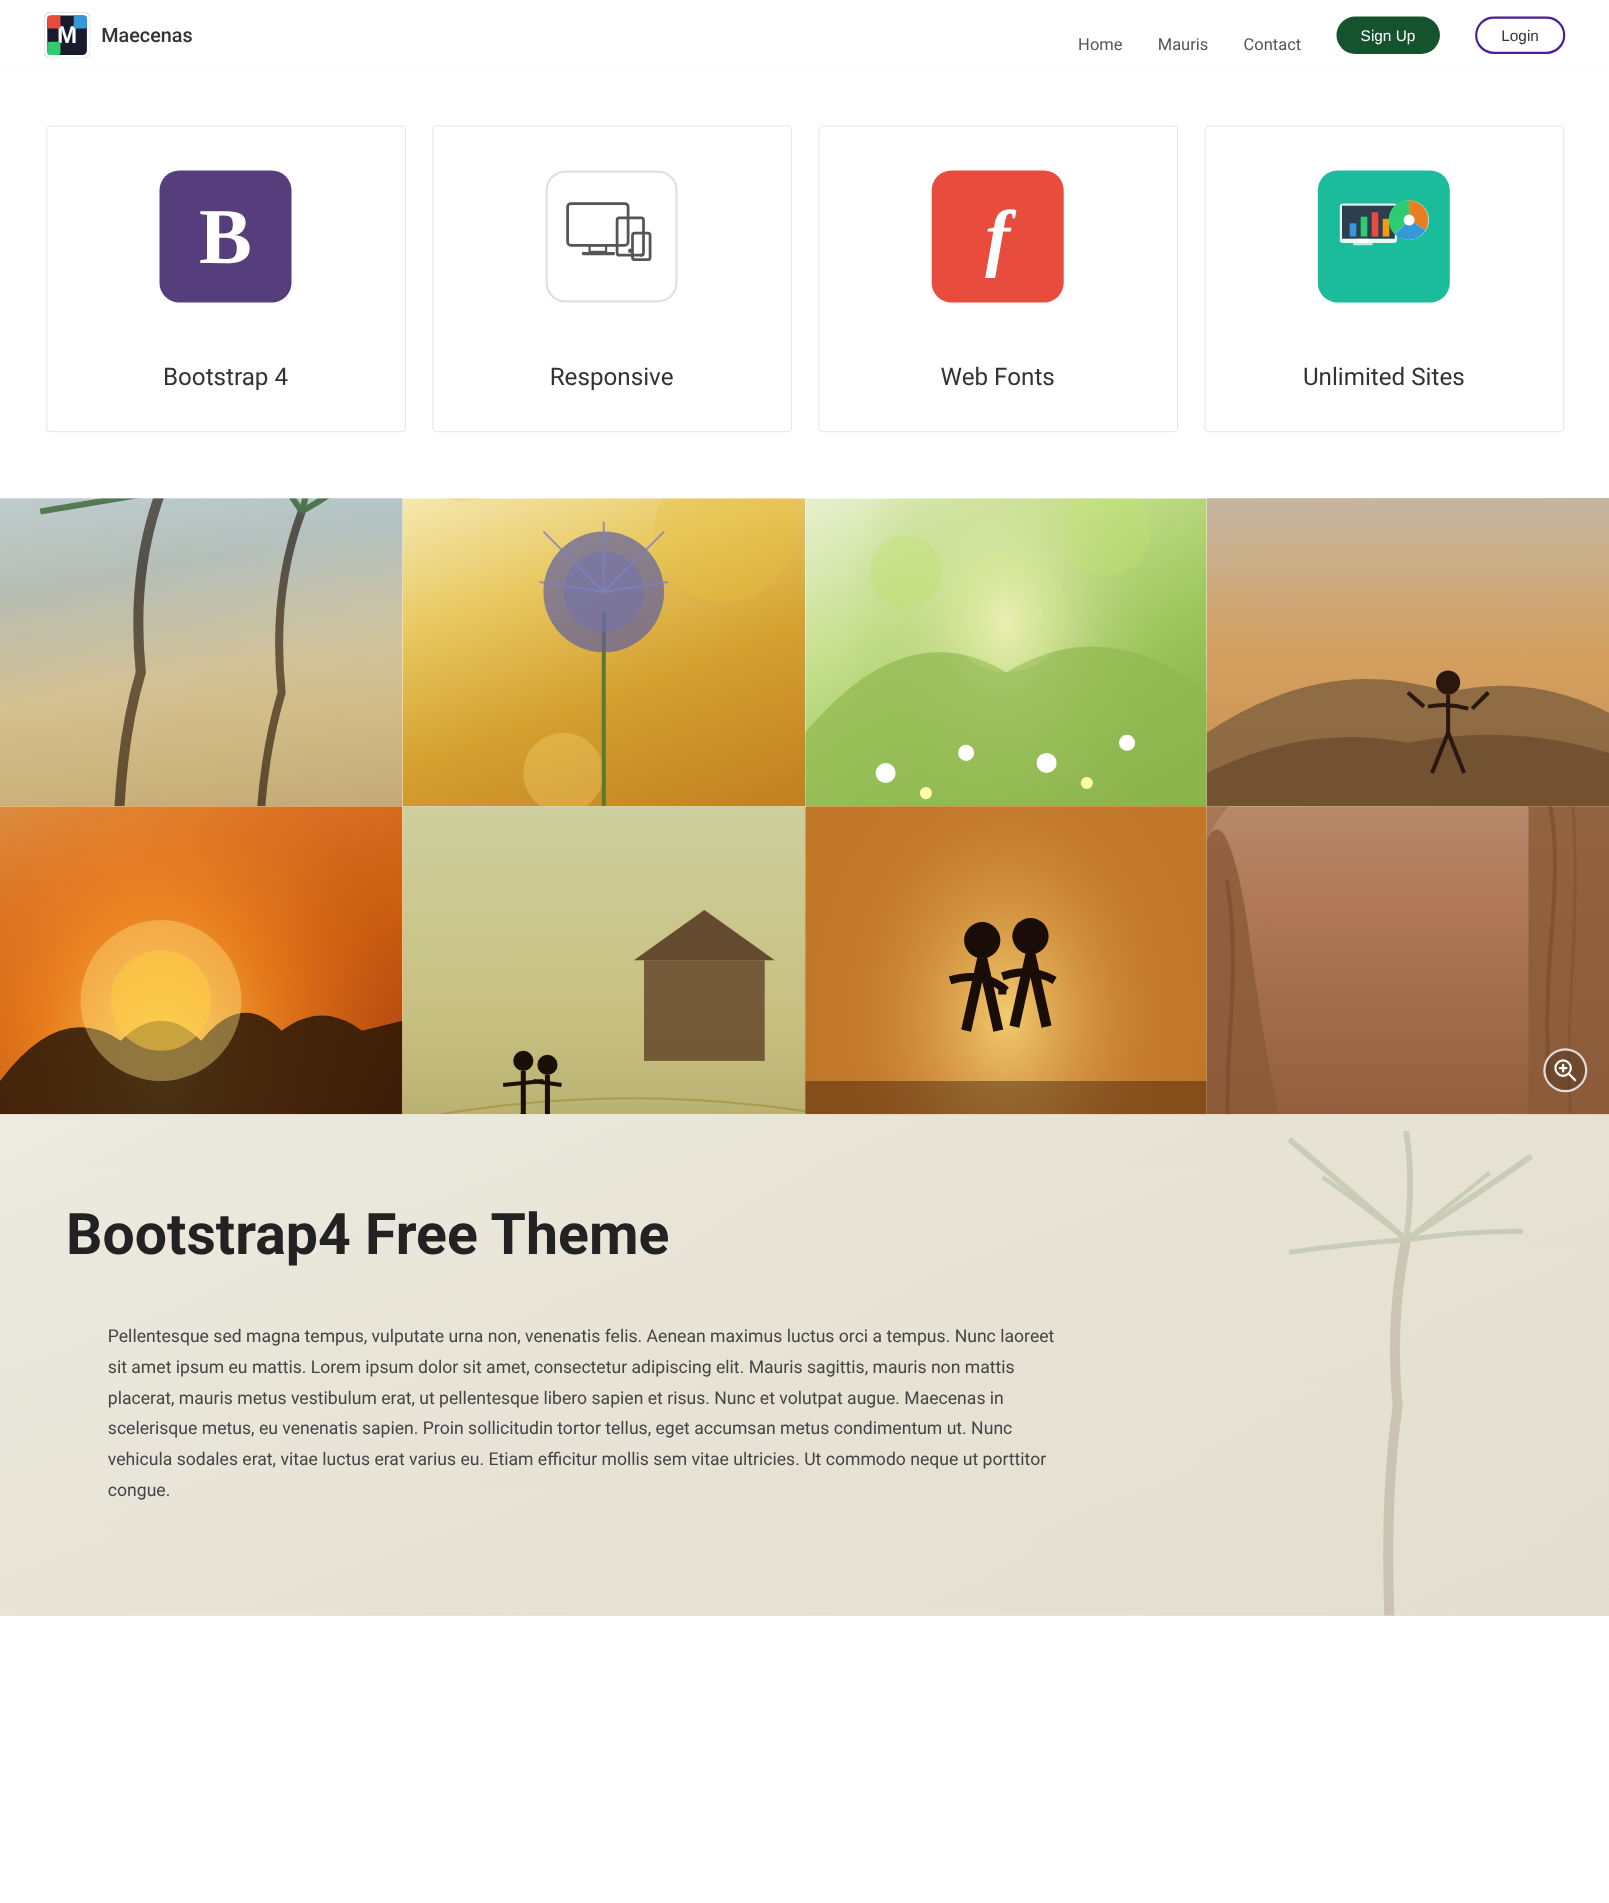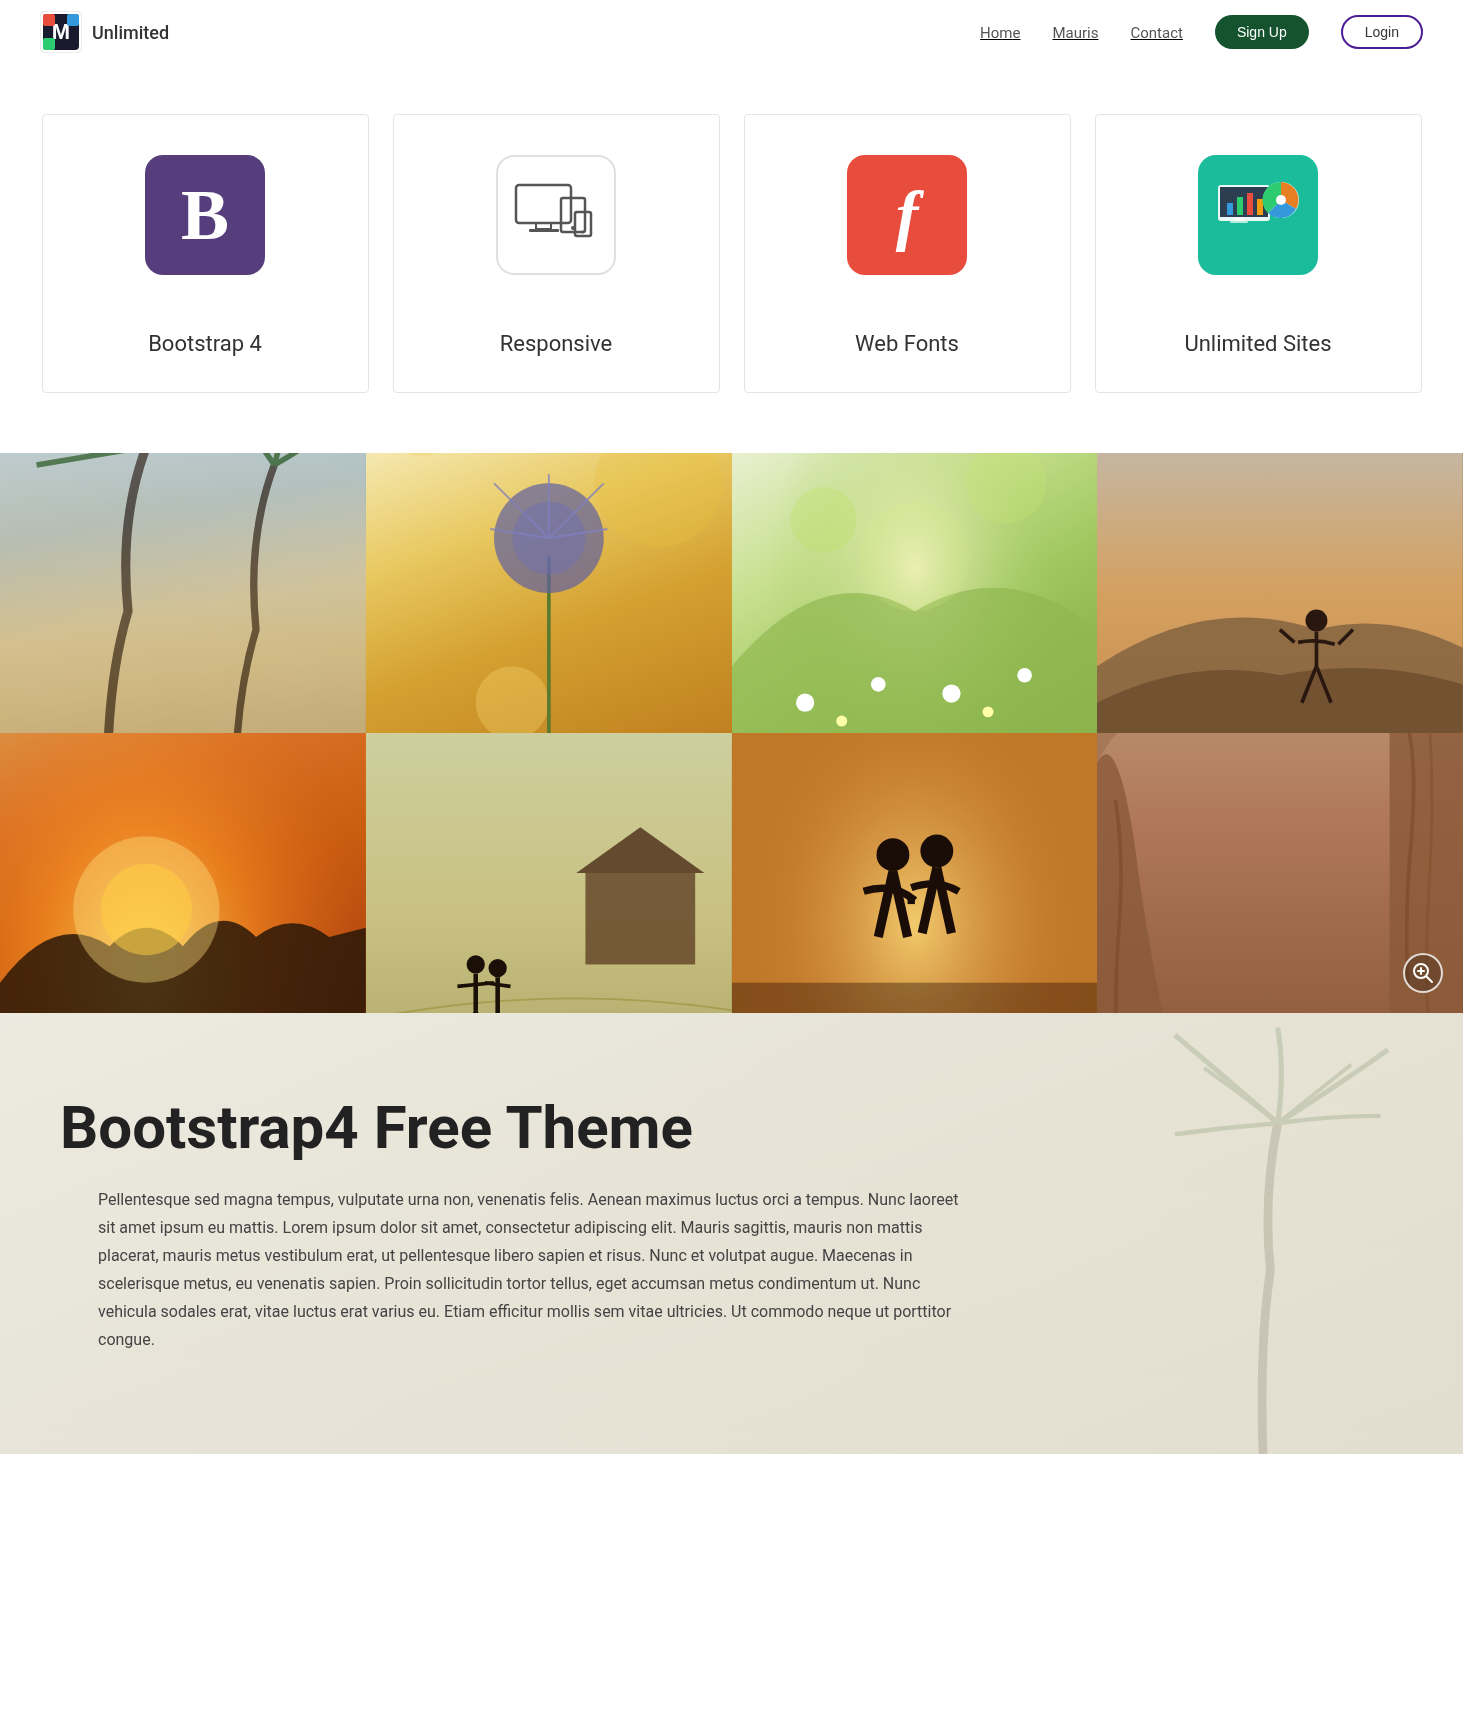--- a/index.html
+++ b/index.html
@@ -22,25 +22,24 @@
       color: #333;
       font-size: 18px;
       font-weight: 500;
     }
     .brand-logo {
       width: 42px;
       height: 42px;
     }
     .navbar-nav {
       display: flex;
-      align-items: center;
+      align-items: flex-end;
       gap: 32px;
       margin-left: auto;
       list-style: none;
-      text-decoration: underline;
     }
     .nav-link {
       text-decoration: none;
       color: #555;
       font-size: 15px;
     }
     .btn-signup {
       background: #14532d;
       color: #fff;
       border: none;
@@ -174,24 +173,24 @@
       background: linear-gradient(160deg, #e8dcc8 0%, #d4c8a8 30%, #c8b890 60%, #b8a878 100%);
       opacity: 0.25;
       z-index: 0;
     }
     .content-inner {
       position: relative;
       z-index: 1;
       max-width: 900px;
     }
     .content-heading {
-      font-size: 60px;
+      font-size: 52px;
       font-weight: 700;
       color: #222;
-      margin-bottom: 24px;
+      margin-bottom: 48px;
       line-height: 1.15;
     }
     .content-text {
       font-size: 16px;
       line-height: 1.75;
       color: #444;
       margin-left: 38px;
     }
 
     
@@ -212,21 +211,21 @@
 <nav class="navbar">
   <a class="navbar-brand" href="#">
     <svg class="brand-logo" viewBox="0 0 42 42" xmlns="http://www.w3.org/2000/svg">
       <rect width="42" height="42" rx="6" fill="#fff" stroke="#ddd" stroke-width="1"></rect>
       <rect x="3" y="3" width="36" height="36" rx="4" fill="#1a1a2e"></rect>
       <text x="21" y="28" text-anchor="middle" font-size="22" font-weight="900" fill="#fff" font-family="Arial">M</text>
       <rect x="3" y="3" width="12" height="12" rx="2" fill="#e74c3c"></rect>
       <rect x="27" y="3" width="12" height="12" rx="2" fill="#3498db"></rect>
       <rect x="3" y="27" width="12" height="12" rx="2" fill="#2ecc71"></rect>
     </svg>
-    <span>Unlimited</span>
+    <span>Maecenas</span>
   </a>
 
   <ul class="navbar-nav">
     <li>
       <a class="nav-link" href="#">Home</a>
     </li>
     <li>
       <a class="nav-link" href="#">Mauris</a>
     </li>
     <li>

